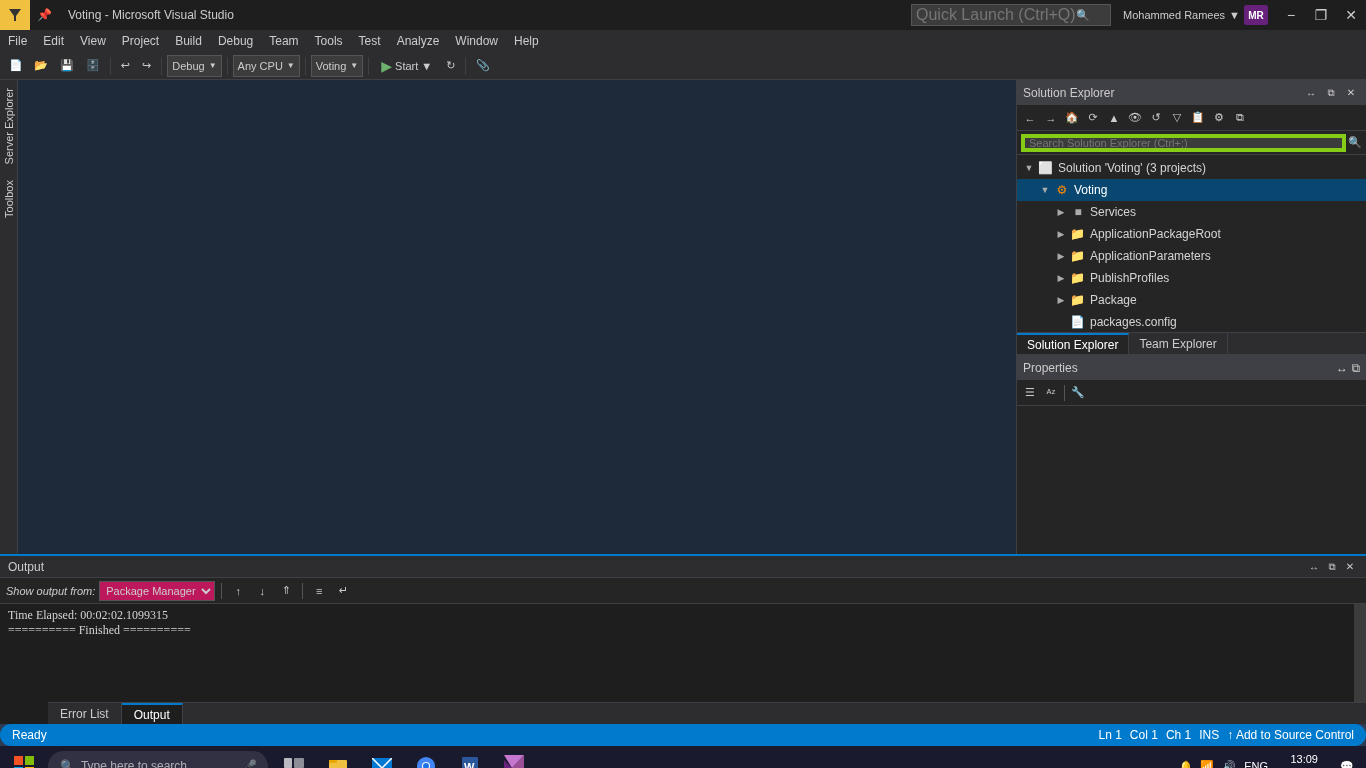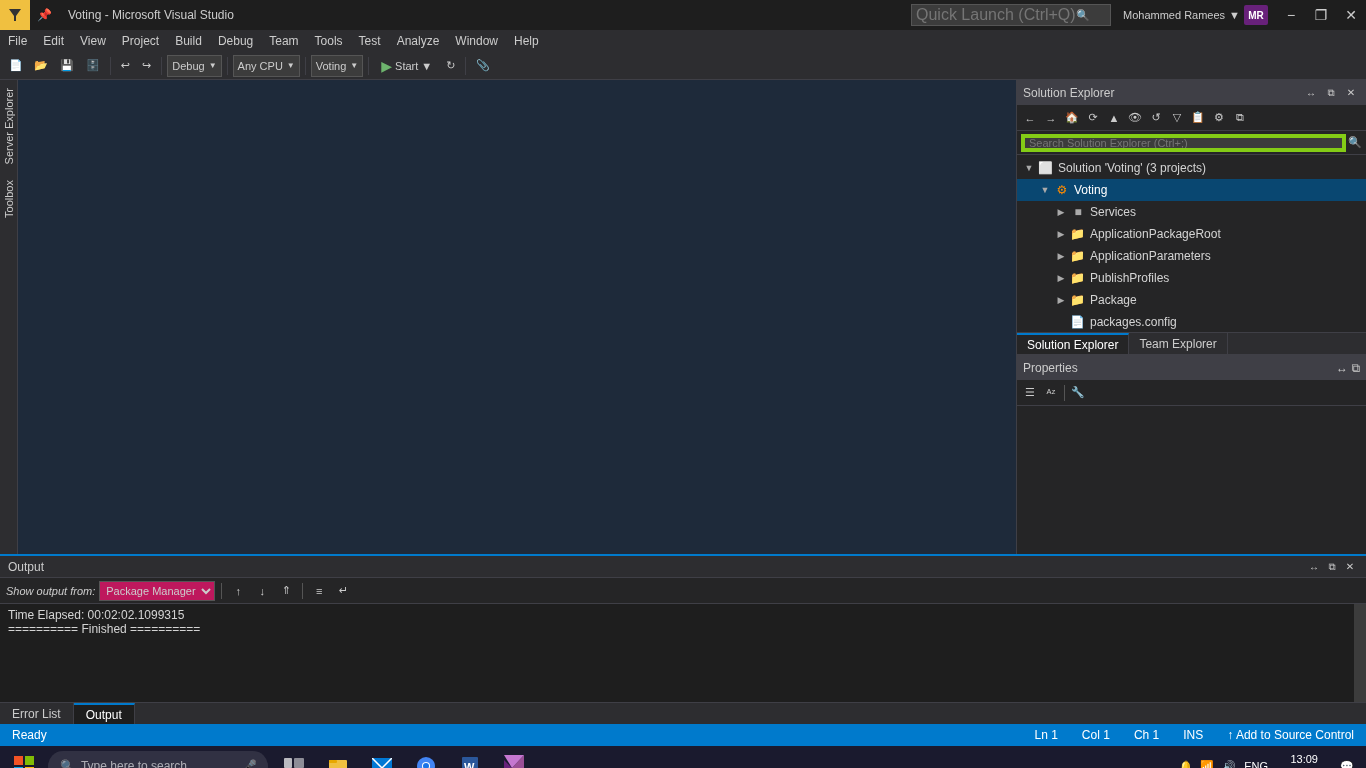--- a/index.html
+++ b/index.html
@@ -252,56 +252,58 @@
       background: #be185d; border: 1px solid #555; color: #ccc; font-size: 11px;
       height: 20px; padding: 0 2px;
     }
     .out-tb-btn { width: 20px; height: 20px; display: flex; align-items: center; justify-content: center; cursor: pointer; color: #ccc; font-size: 11px; border: 1px solid transparent; }
     .out-tb-sep { width: 1px; height: 16px; background: #555; margin: 0 2px; }
 
     #output-content {
       flex: 1;
       background: #1e1e1e;
       color: #d4d4d4;
-      font-family: Liberation Sans, sans-serif;
+      font-family: Liberation Serif, serif;
       font-size: 12px;
       padding: 4px 8px;
       overflow-y: auto;
     }
 
     
     #bottom-tabs {
       height: 22px;
       background: #2d2d30;
       display: flex;
       align-items: center;
       border-top: 1px solid #3f3f46;
+      margin-left: 48px;
     }
     .bottom-tab {
       padding: 0 12px;
       height: 100%;
       display: flex; align-items: center;
       font-size: 12px;
       color: #ccc;
       cursor: pointer;
       border-right: 1px solid #3f3f46;
     }
     .bottom-tab.active { background: #1e1e1e; color: white; border-top: 2px solid #007acc; }
 
     
     #status-bar {
       height: 22px;
       background: #007acc;
       display: flex;
       align-items: center;
       color: white;
       font-size: 12px;
+      border-radius: 11px;
     }
     #status-bar .status-left { display: flex; align-items: center; gap: 8px; padding-left: 8px; }
-    #status-bar .status-right { margin-left: auto; display: flex; align-items: center; gap: 16px; padding-right: 8px; }
+    #status-bar .status-right { margin-left: auto; display: flex; align-items: center; gap: 0; padding-right: 8px; }
     #status-bar .status-item { padding: 0 4px; cursor: pointer; }
 
     
     #taskbar {
       height: 40px;
       background: #1a1a2e;
       display: flex;
       align-items: center;
       padding: 0 4px;
     }

